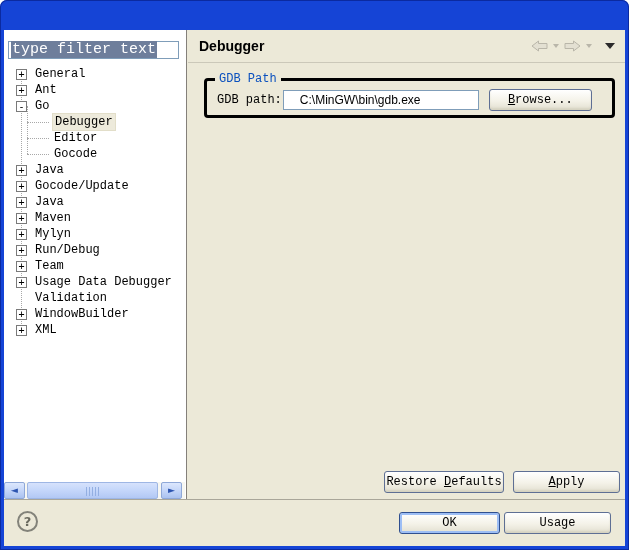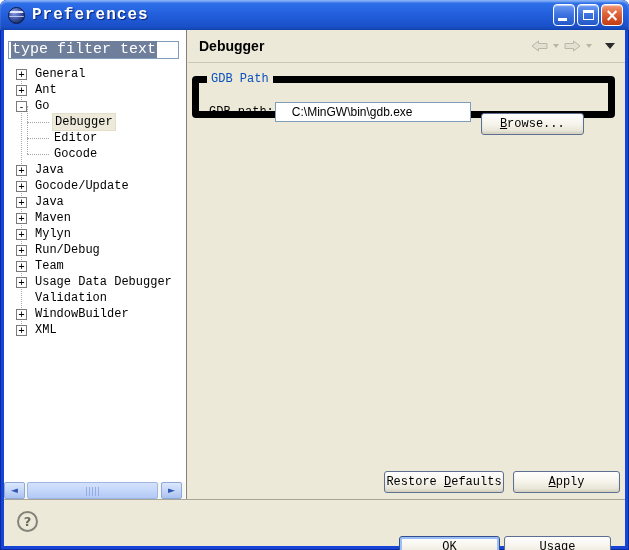--- a/index.html
+++ b/index.html
@@ -87,70 +87,55 @@
                  border-bottom:1px solid #CBC8B9; }
   .page-title { position:absolute; left:11px; top:8px; font-family:"Liberation Sans","DejaVu Sans",sans-serif;
                 font-weight:bold; font-size:14px; color:#000; }
   .nav { position:absolute; right:10px; top:10px; display:flex; align-items:center; gap:5px; }
   .caret-sm { width:0; height:0; border-left:3px solid transparent; border-right:3px solid transparent;
               border-top:4px solid #B9B6A9; }
   .caret-menu { width:0; height:0; border-left:5px solid transparent; border-right:5px solid transparent;
                 border-top:6px solid #2b2b2b; margin-left:8px; }
 
   
-  .group { position:absolute; left:4px; right:10px; top:42px; height:46px;
-           border:7px solid #000000; border-radius:4px; }
+  .group { position:absolute; left:16px; right:10px; top:42px; height:46px;
+           border:3px solid #000000; border-radius:4px; }
   .group legend { margin-left:8px; padding:0 4px; color:#0A50BE; font-size:12px; }
   .group-row { display:flex; align-items:center; padding:3px 8px 0 10px; }
   .field-label { font-size:12px; color:#000; margin-right:1px; white-space:nowrap; }
   .text-field { width:196px; height:20px; border:1px solid #7F9DB9; background:#fff;
                 font-family:Liberation Sans, sans-serif; font-size:12px;
                 padding:1px 16px; color:#000; }
 
   
   .xp-btn { height:22px; border:1px solid #5E6F94; border-radius:3px;
             background:linear-gradient(180deg,#FFFFFF 0%,#F4F2E8 55%,#E2DFD0 100%);
             font-family:"Liberation Mono","DejaVu Sans Mono",monospace; font-size:12px;
             color:#000; text-align:center; line-height:19px; cursor:default;
-            box-shadow: inset 0 -2px 2px rgba(190,185,160,.35); margin-top: 24px; }
+            box-shadow: inset 0 -2px 2px rgba(190,185,160,.35); }
   .browse-btn { width:103px; margin-left:10px; }
   .restore-btn { position:absolute; right:121px; bottom:6px; width:120px; }
   .apply-btn   { position:absolute; right:5px;  bottom:6px; width:107px; }
 
   
   .bottom-bar { position:absolute; top:469px; left:0; right:0; bottom:0;
                 border-top:1px solid #A9A699; background:#ECE9D8; }
   .help-btn { position:absolute; left:13px; top:11px; width:21px; height:21px; border-radius:50%;
               border:2px solid #83837A; color:#6B6B60; font-weight:bold; font-size:13px;
               text-align:center; line-height:17px; background:transparent;
               font-family:"DejaVu Sans",sans-serif; }
   .ok-btn     { position:absolute; right:125px; top:12px; width:101px;
                 border:1px solid #2F4F8F; box-shadow: inset 0 0 0 2px #9DBEF5; }
   .cancel-btn { position:absolute; right:14px;  top:12px; width:107px; }
 </style>
 </head>
 <body>
 
 <div class="window">
 
-  <div class="titlebar">
-    <span class="app-icon"></span>
-    <span class="title-text">Preferences</span>
-    <div class="win-controls">
-      <div class="win-btn">
-        <span class="glyph-min"></span>
-      </div>
-      <div class="win-btn">
-        <span class="glyph-max"></span>
-      </div>
-      <div class="win-btn close">
-        <span class="glyph-close">×</span>
-      </div>
-    </div>
-  </div>
 
   <div class="body">
     <div class="main">
 
       <div class="left-pane">
         <div class="filter-box">
           <span>type filter text</span>
         </div>
         <div class="tree">
             <div class="tree-row">

